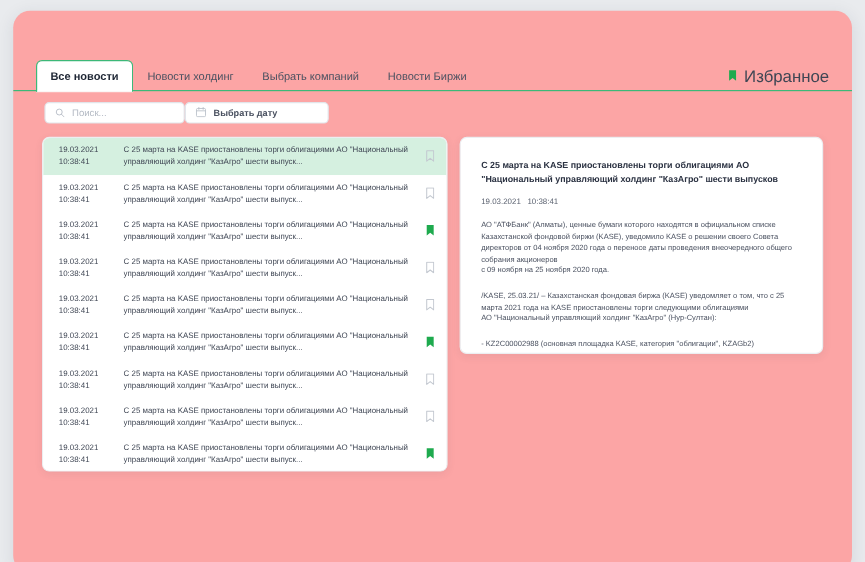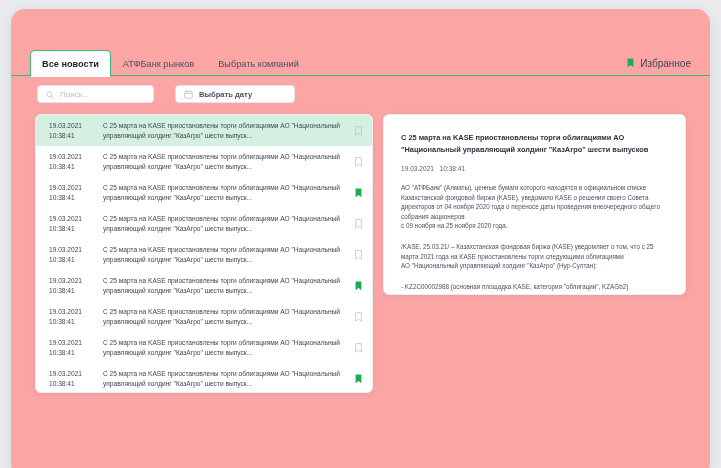--- a/index.html
+++ b/index.html
@@ -82,41 +82,40 @@
     right: 19px;
     top: 0;
     height: 26px;
     display: flex;
     align-items: center;
     gap: 6px;
     cursor: pointer;
   }
 
   #favorites .fav-label {
-    font-size: 10px;
+    font-size: 14px;
     color: #3f4654;
     white-space: nowrap;
   }
 
   
   .bm {
     display: inline-block;
     width: 7px;
     height: 10px;
     position: relative;
   }
   .bm svg { display: block; width: 7px; height: 10px; }
 
   
   #filters {
     position: absolute;
     left: 26px;
     top: 76px;
     display: flex;
-    gap: 21px;
   }
 
   .field {
     height: 18px;
     border: 1px solid #e2e5ea;
     border-radius: 4px;
     background: #ffffff;
     display: flex;
     align-items: center;
     padding: 0 8px;
@@ -235,22 +234,23 @@
   }
 </style>
 </head>
 <body>
 
 <div id="app-card">
 
   <div id="tabbar">
     <div id="tabs">
         <div class="tab active">Все новости</div>
-        <div class="tab">АТФБанк рынков</div>
+        <div class="tab">Новости холдинг</div>
         <div class="tab">Выбрать компаний</div>
+        <div class="tab">Новости Биржи</div>
       </div>
 
     <div id="favorites">
       <span class="bm">
         <svg viewBox="0 0 7 10" xmlns="http://www.w3.org/2000/svg">
           <path d="M0.6 0.6 H6.4 V9.3 L3.5 7.0 L0.6 9.3 Z" fill="#1eaa4e"></path>
         </svg>
       </span>
       <span class="fav-label">Избранное</span>
     </div>

